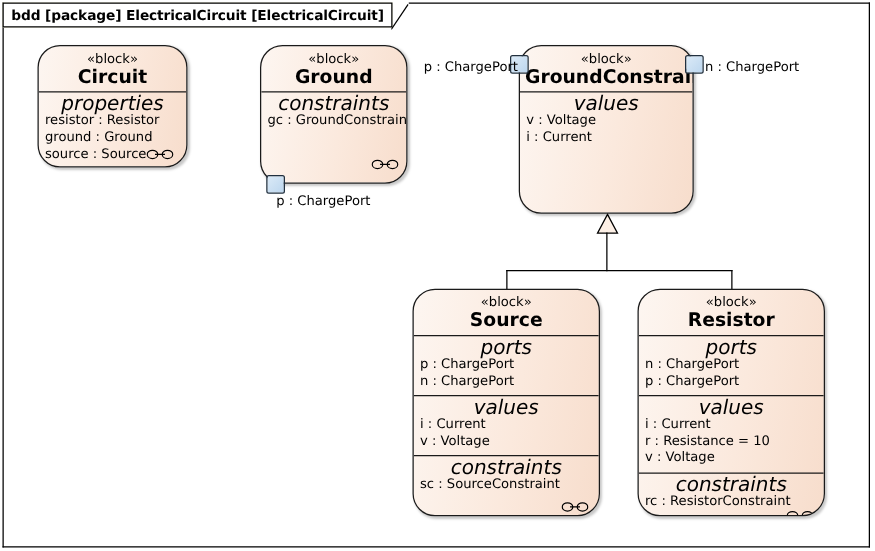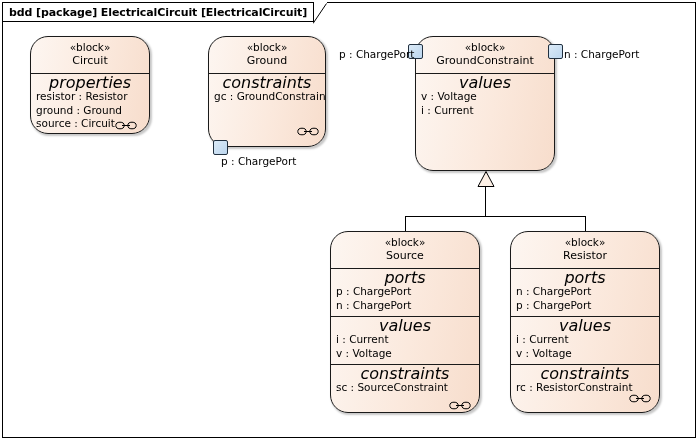--- a/index.html
+++ b/index.html
@@ -71,21 +71,21 @@
   }
   .sect + .sect{border-top:1px solid #1a1a1a;}
   .hdr{
     text-align:center;
     padding:4px 4px 5px 4px;
   }
   .stereo{
     font-size:10.5px;color:#000;line-height:13px;
   }
   .bname{
-    font-size:11px;font-weight:normal;color:#000;line-height:14px;
+    font-size:15px;font-weight:bold;color:#000;line-height:14px;
   }
   .comp-label{
     font-size:16px;font-style:italic;color:#000;
     text-align:center;line-height:14px;padding-top:2px;
   }
   .feat{
     font-size:10.5px;color:#000;line-height:13.5px;
     padding-left:5px;white-space:nowrap;
   }
   .pad-b{padding-bottom:4px;}
@@ -142,21 +142,21 @@
 
   <div class="block" id="blk-circuit" style="left:30px;top:36px;width:120px;height:98px;">
     <div class="sect hdr">
       <div class="stereo">«block»</div>
       <div class="bname">Circuit</div>
     </div>
     <div class="sect pad-b">
       <div class="comp-label">properties</div>
       <div class="feat">resistor : Resistor</div>
       <div class="feat">ground : Ground</div>
-      <div class="feat"><span>source : Circuit</span><span class="cicon"><svg width="22" height="9" viewBox="0 0 22 9">
+      <div class="feat"><span>source : Source</span><span class="cicon"><svg width="22" height="9" viewBox="0 0 22 9">
               <line x1="7" y1="4.5" x2="15" y2="4.5" stroke="#000" stroke-width="1"></line>
               <ellipse cx="5" cy="4.5" rx="4.2" ry="3.3" fill="none" stroke="#000" stroke-width="1"></ellipse>
               <ellipse cx="17" cy="4.5" rx="4.2" ry="3.3" fill="none" stroke="#000" stroke-width="1"></ellipse>
             </svg></span></div>
     </div>
   </div>
 
   <div class="block" id="blk-ground" style="left:208px;top:36px;width:118px;height:111px;">
     <div class="sect hdr">
       <div class="stereo">«block»</div>
@@ -231,20 +231,21 @@
       <div class="bname">Resistor</div>
     </div>
     <div class="sect pad-b">
       <div class="comp-label">ports</div>
       <div class="feat">n : ChargePort</div>
       <div class="feat">p : ChargePort</div>
     </div>
     <div class="sect pad-b">
       <div class="comp-label">values</div>
       <div class="feat">i : Current</div>
+      <div class="feat">r : Resistance = 10</div>
       <div class="feat">v : Voltage</div>
     </div>
     <div class="sect" style="height:36px;">
       <div class="comp-label">constraints</div>
       <div class="feat"><span>rc : ResistorConstraint</span></div>
       <span class="cicon abs" style="right:8px;bottom:3px;"><svg width="22" height="9" viewBox="0 0 22 9">
             <line x1="7" y1="4.5" x2="15" y2="4.5" stroke="#000" stroke-width="1"></line>
             <ellipse cx="5" cy="4.5" rx="4.2" ry="3.3" fill="none" stroke="#000" stroke-width="1"></ellipse>
             <ellipse cx="17" cy="4.5" rx="4.2" ry="3.3" fill="none" stroke="#000" stroke-width="1"></ellipse>
           </svg></span>

